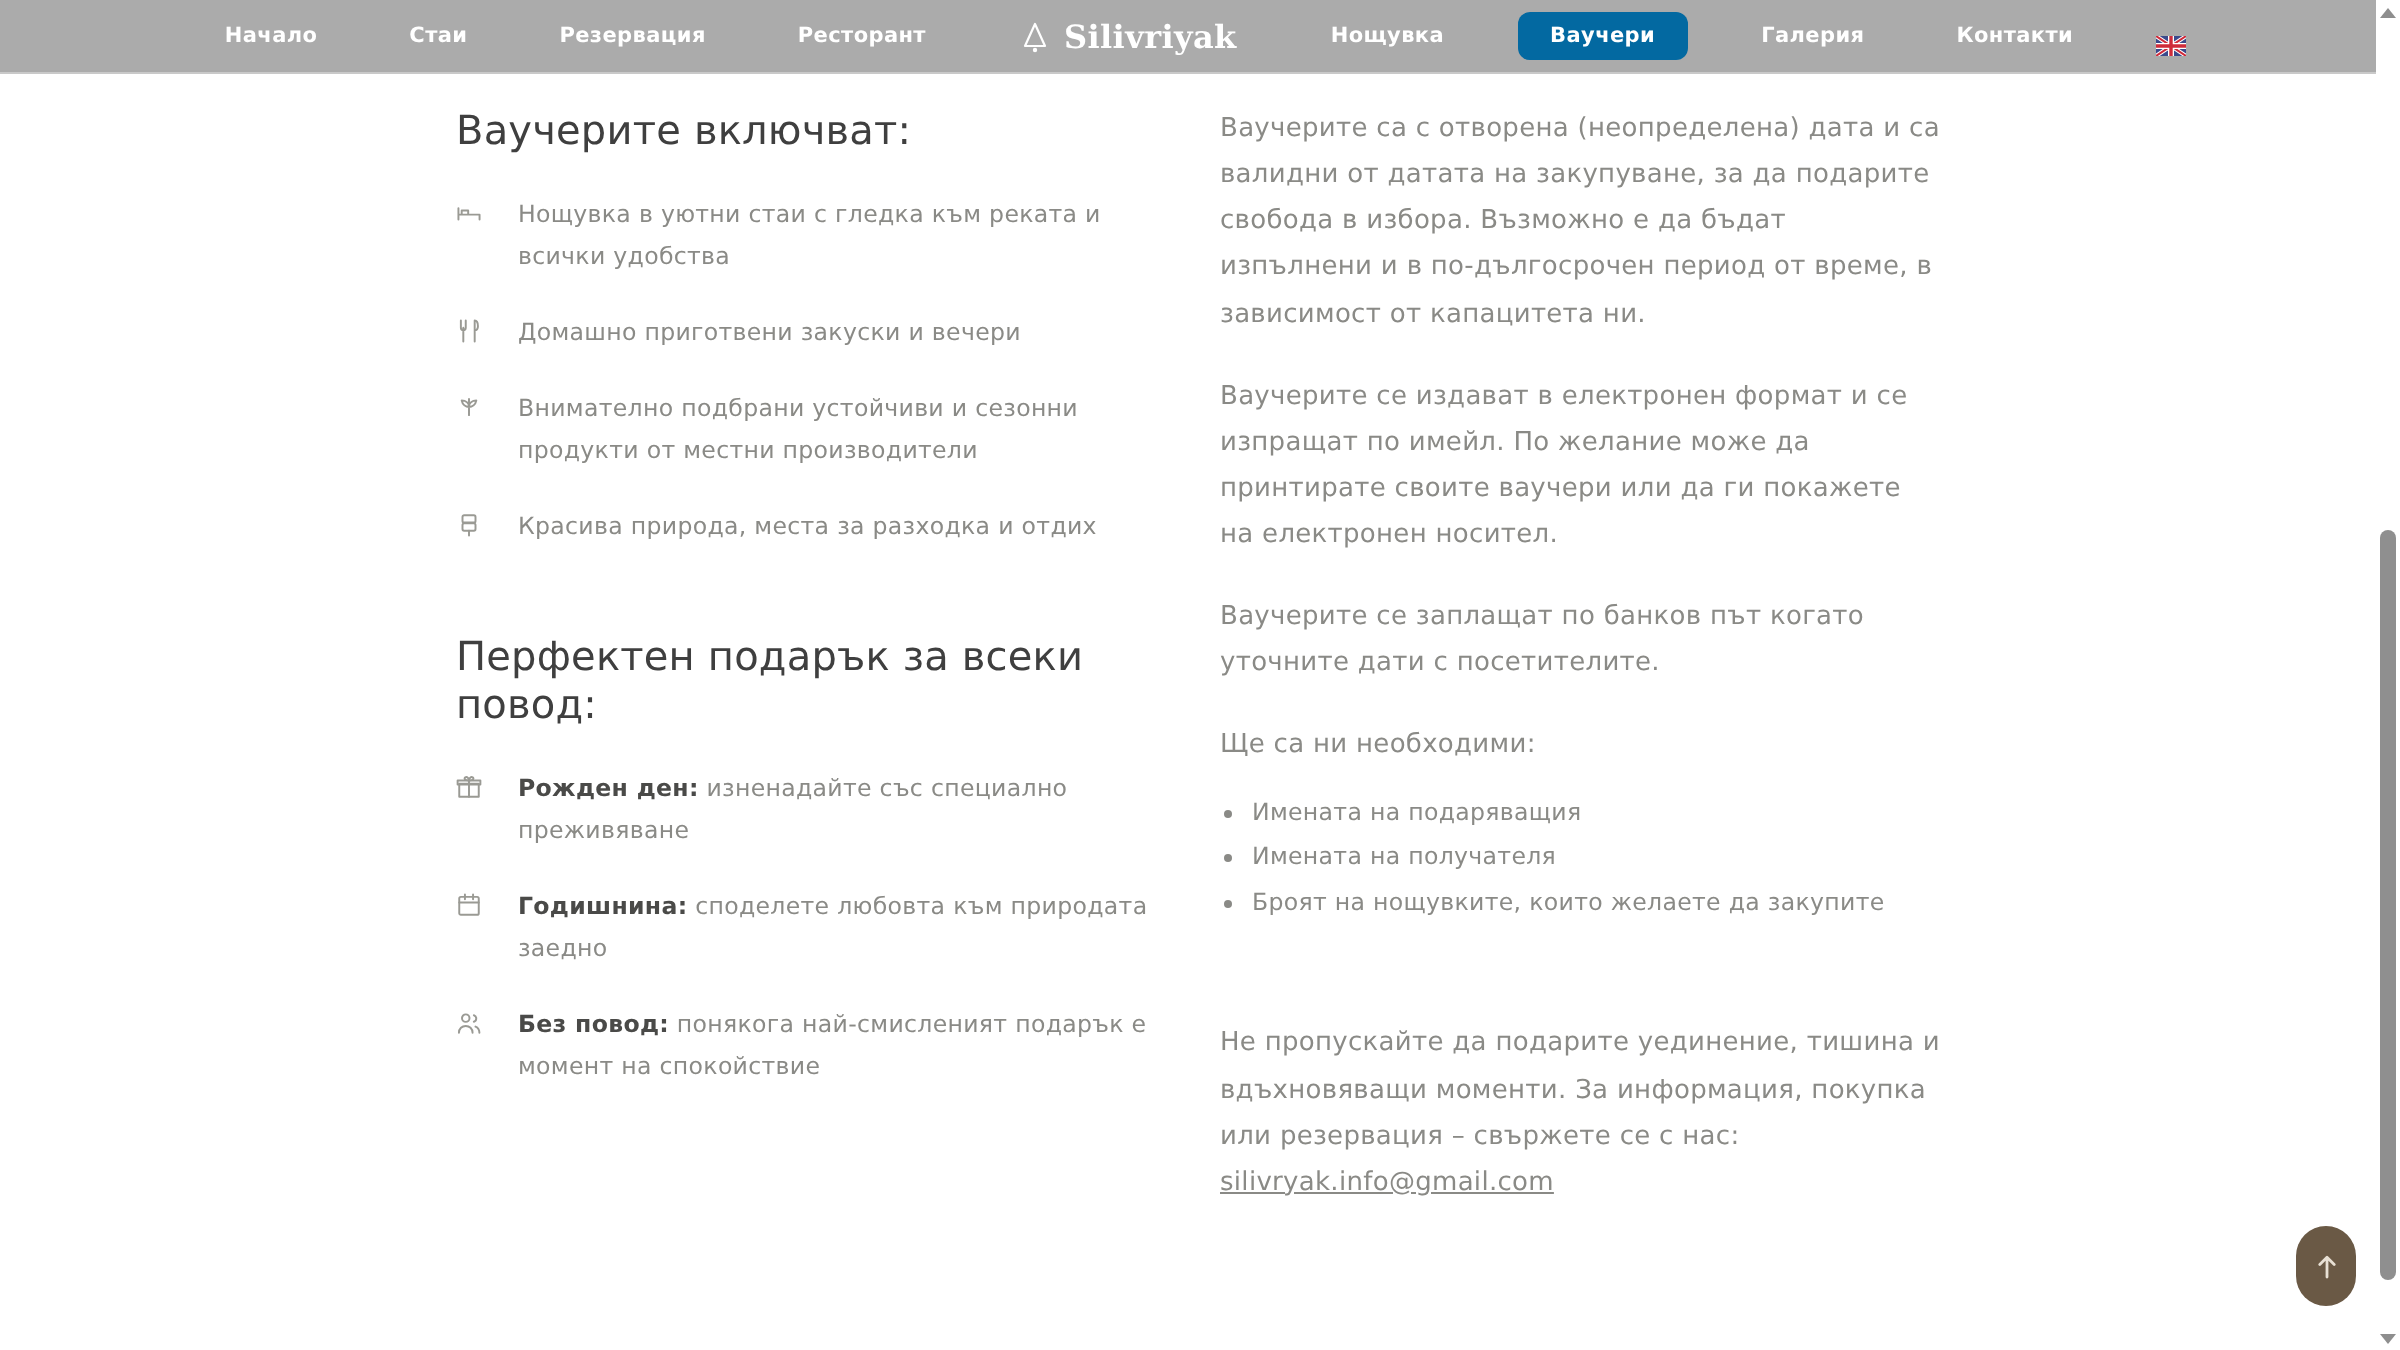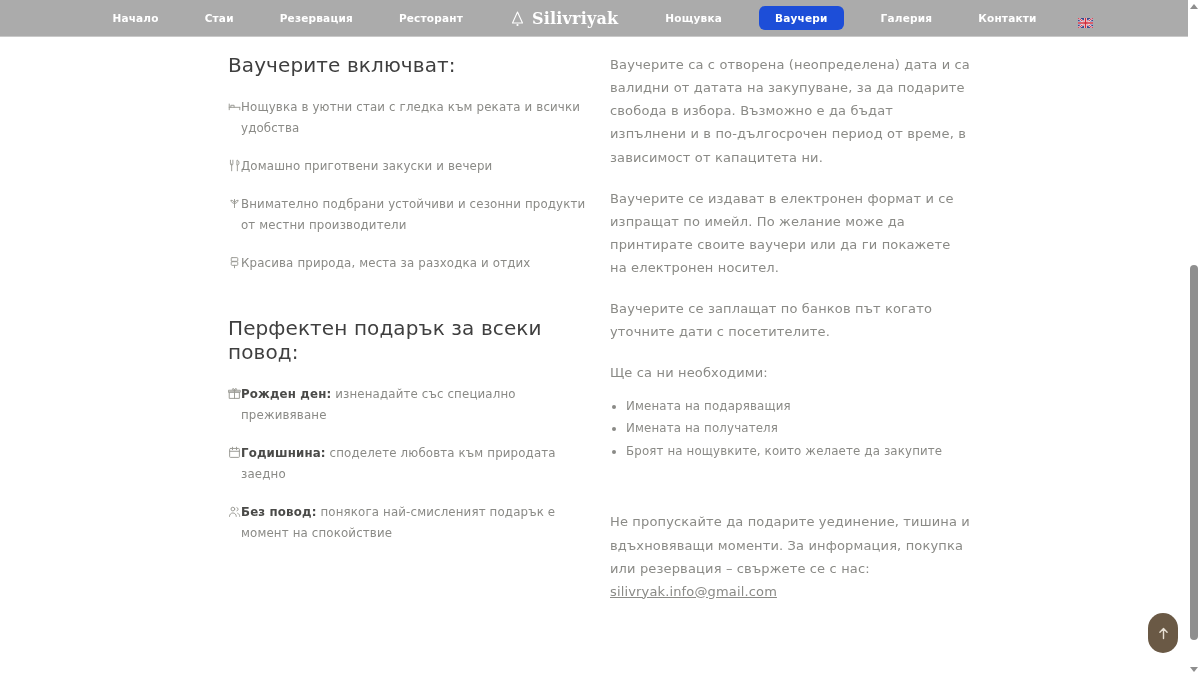--- a/index.html
+++ b/index.html
@@ -30,21 +30,21 @@
     color: #ffffff;
     font-size: 10.5px;
     font-weight: 600;
     letter-spacing: .2px;
     padding: 0 17px;
     white-space: nowrap;
     cursor: pointer;
   }
   .nav-link.active-wrap { padding: 0 8px; }
   .nav-pill {
-    background: #1d4ed8;
+    background: #0369a1;
     color: #ffffff;
     font-size: 10.5px;
     font-weight: 600;
     border-radius: 6px;
     padding: 6px 16px;
     white-space: nowrap;
     cursor: pointer;
   }
   .brand {
     display: flex; align-items: center; gap: 7px;
@@ -88,21 +88,21 @@
     color: #3f3f3f;
     letter-spacing: .1px;
     margin-bottom: 20px;
   }
   h2.sec-title.second { margin-top: 42px; }
 
   ul.feat { list-style: none; }
   ul.feat li {
     display: flex;
     align-items: flex-start;
-    gap: 0;
+    gap: 18px;
     margin-bottom: 17px;
     font-size: 11.8px;
     line-height: 1.78;
     color: #8a8a86;
     letter-spacing: .15px;
   }
   ul.feat li .ic {
     flex: none;
     width: 13px; height: 13px;
     margin-top: 3px;

